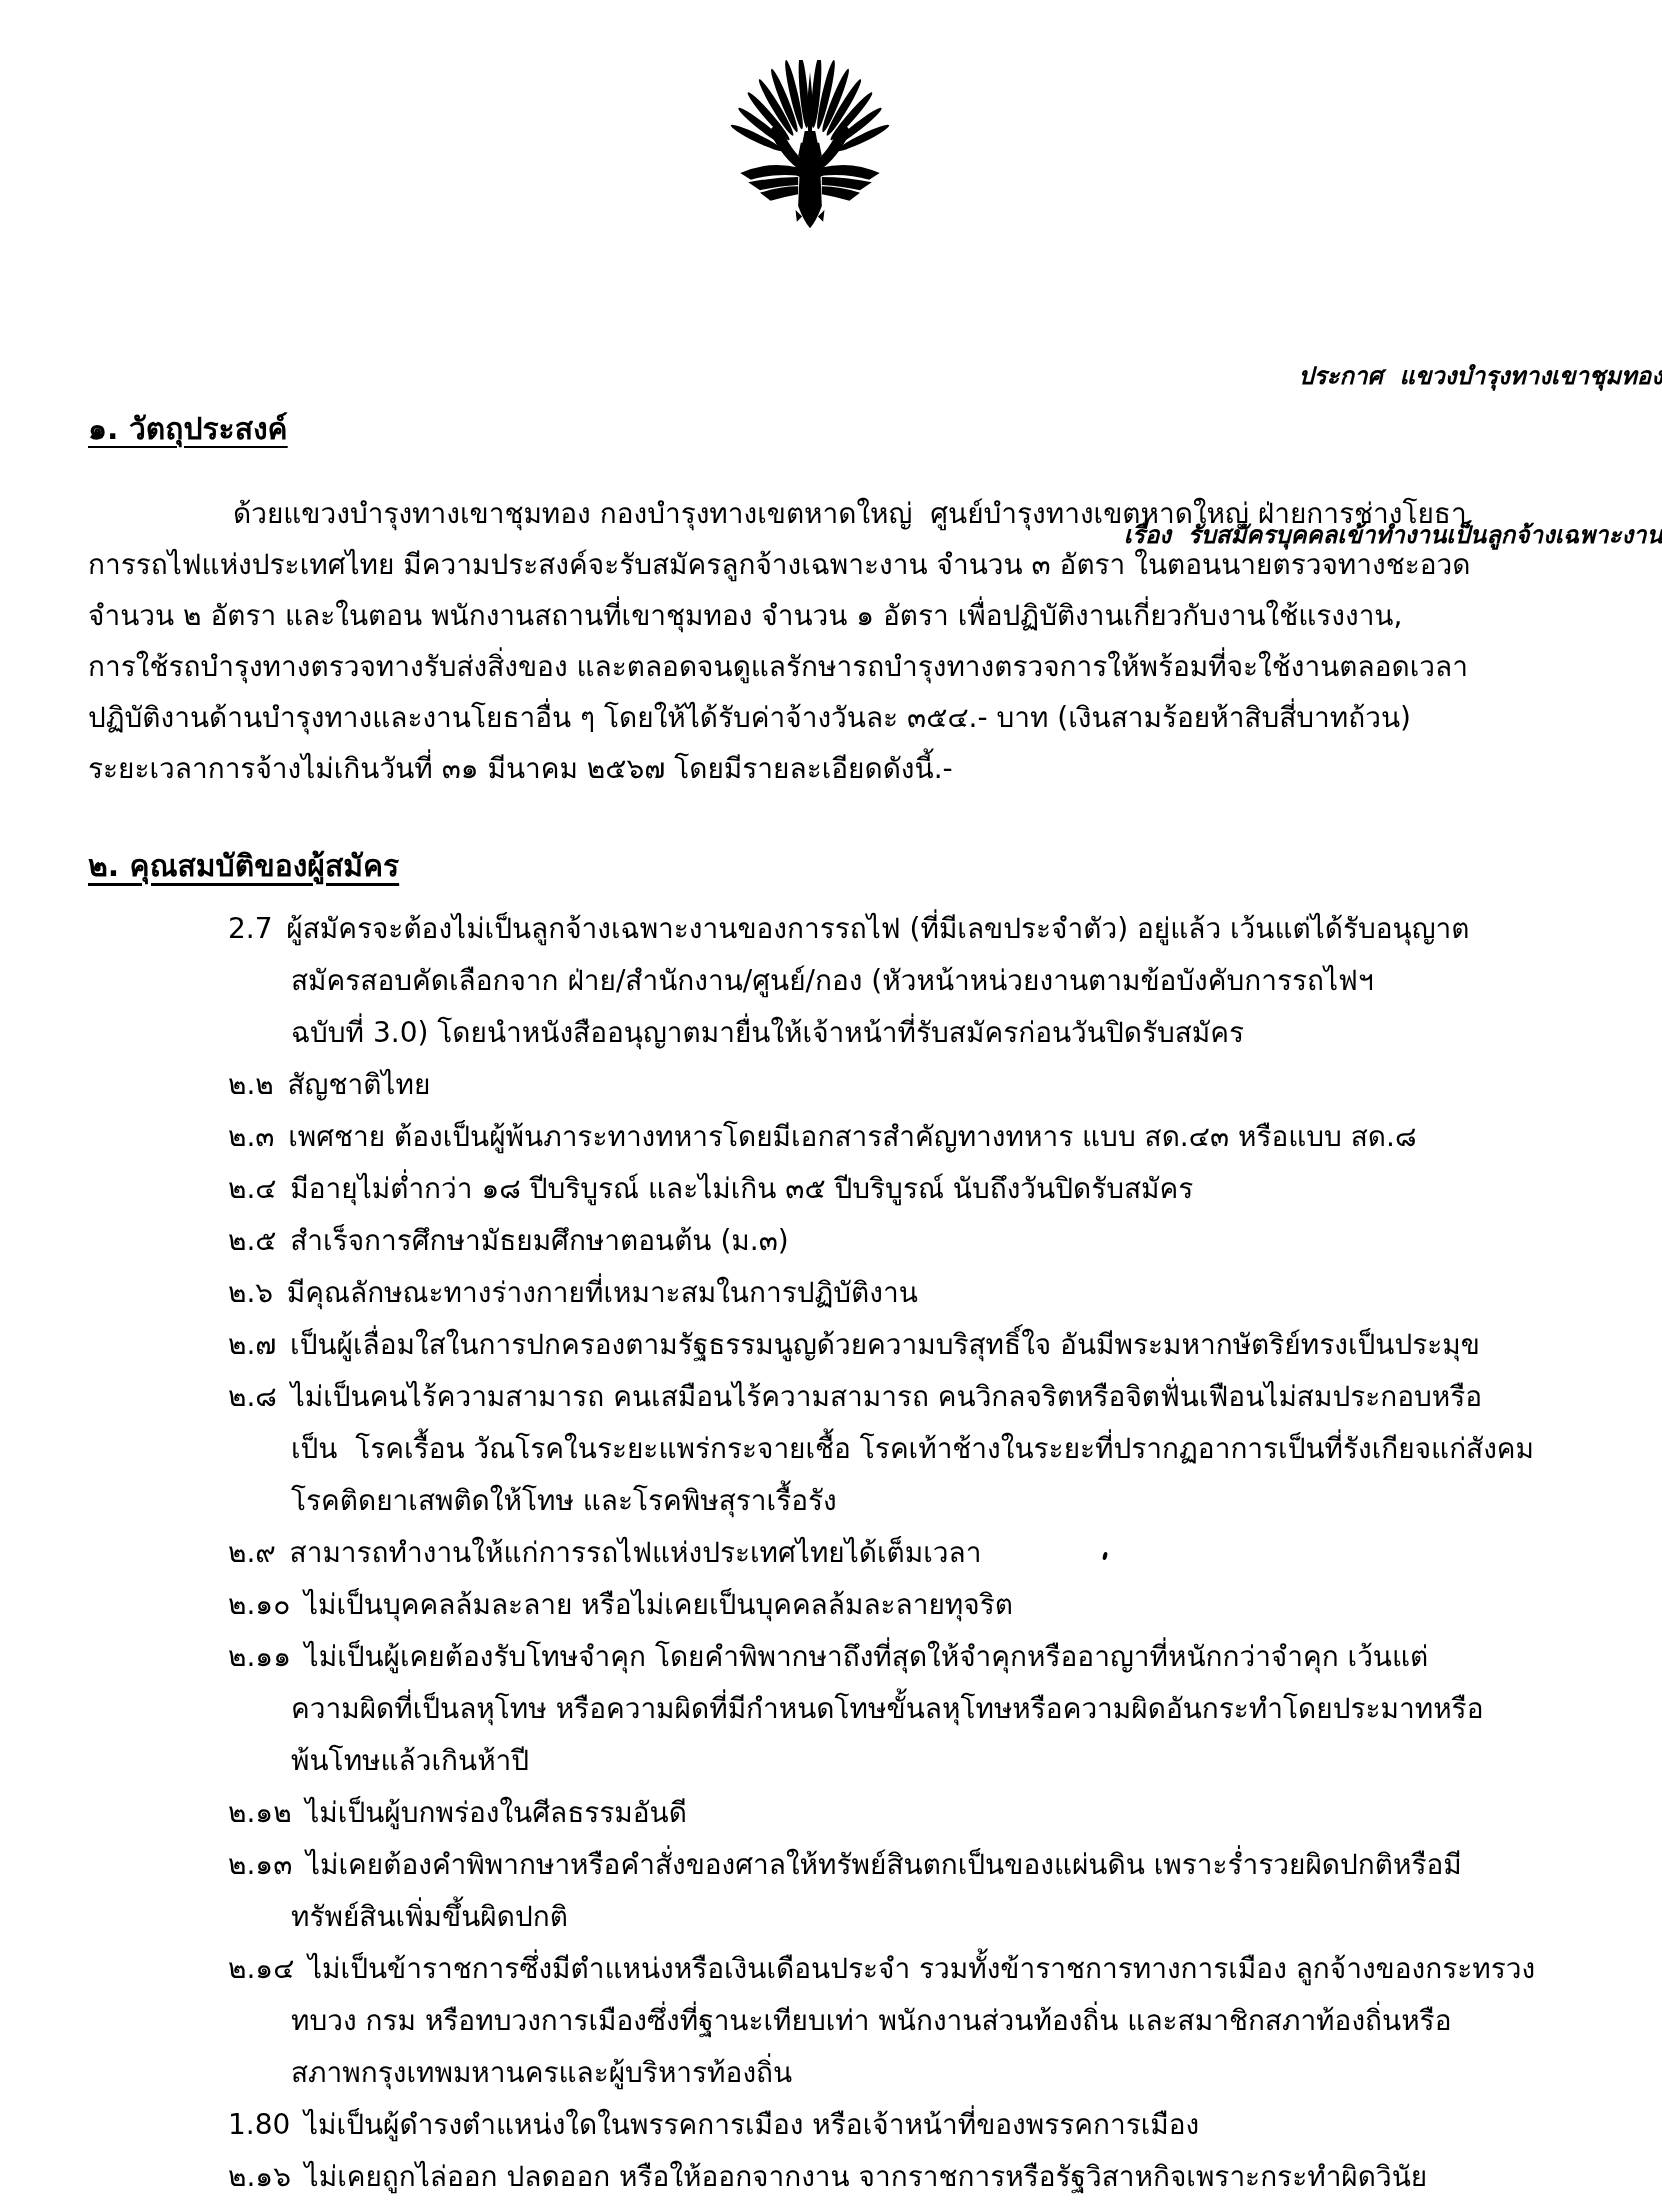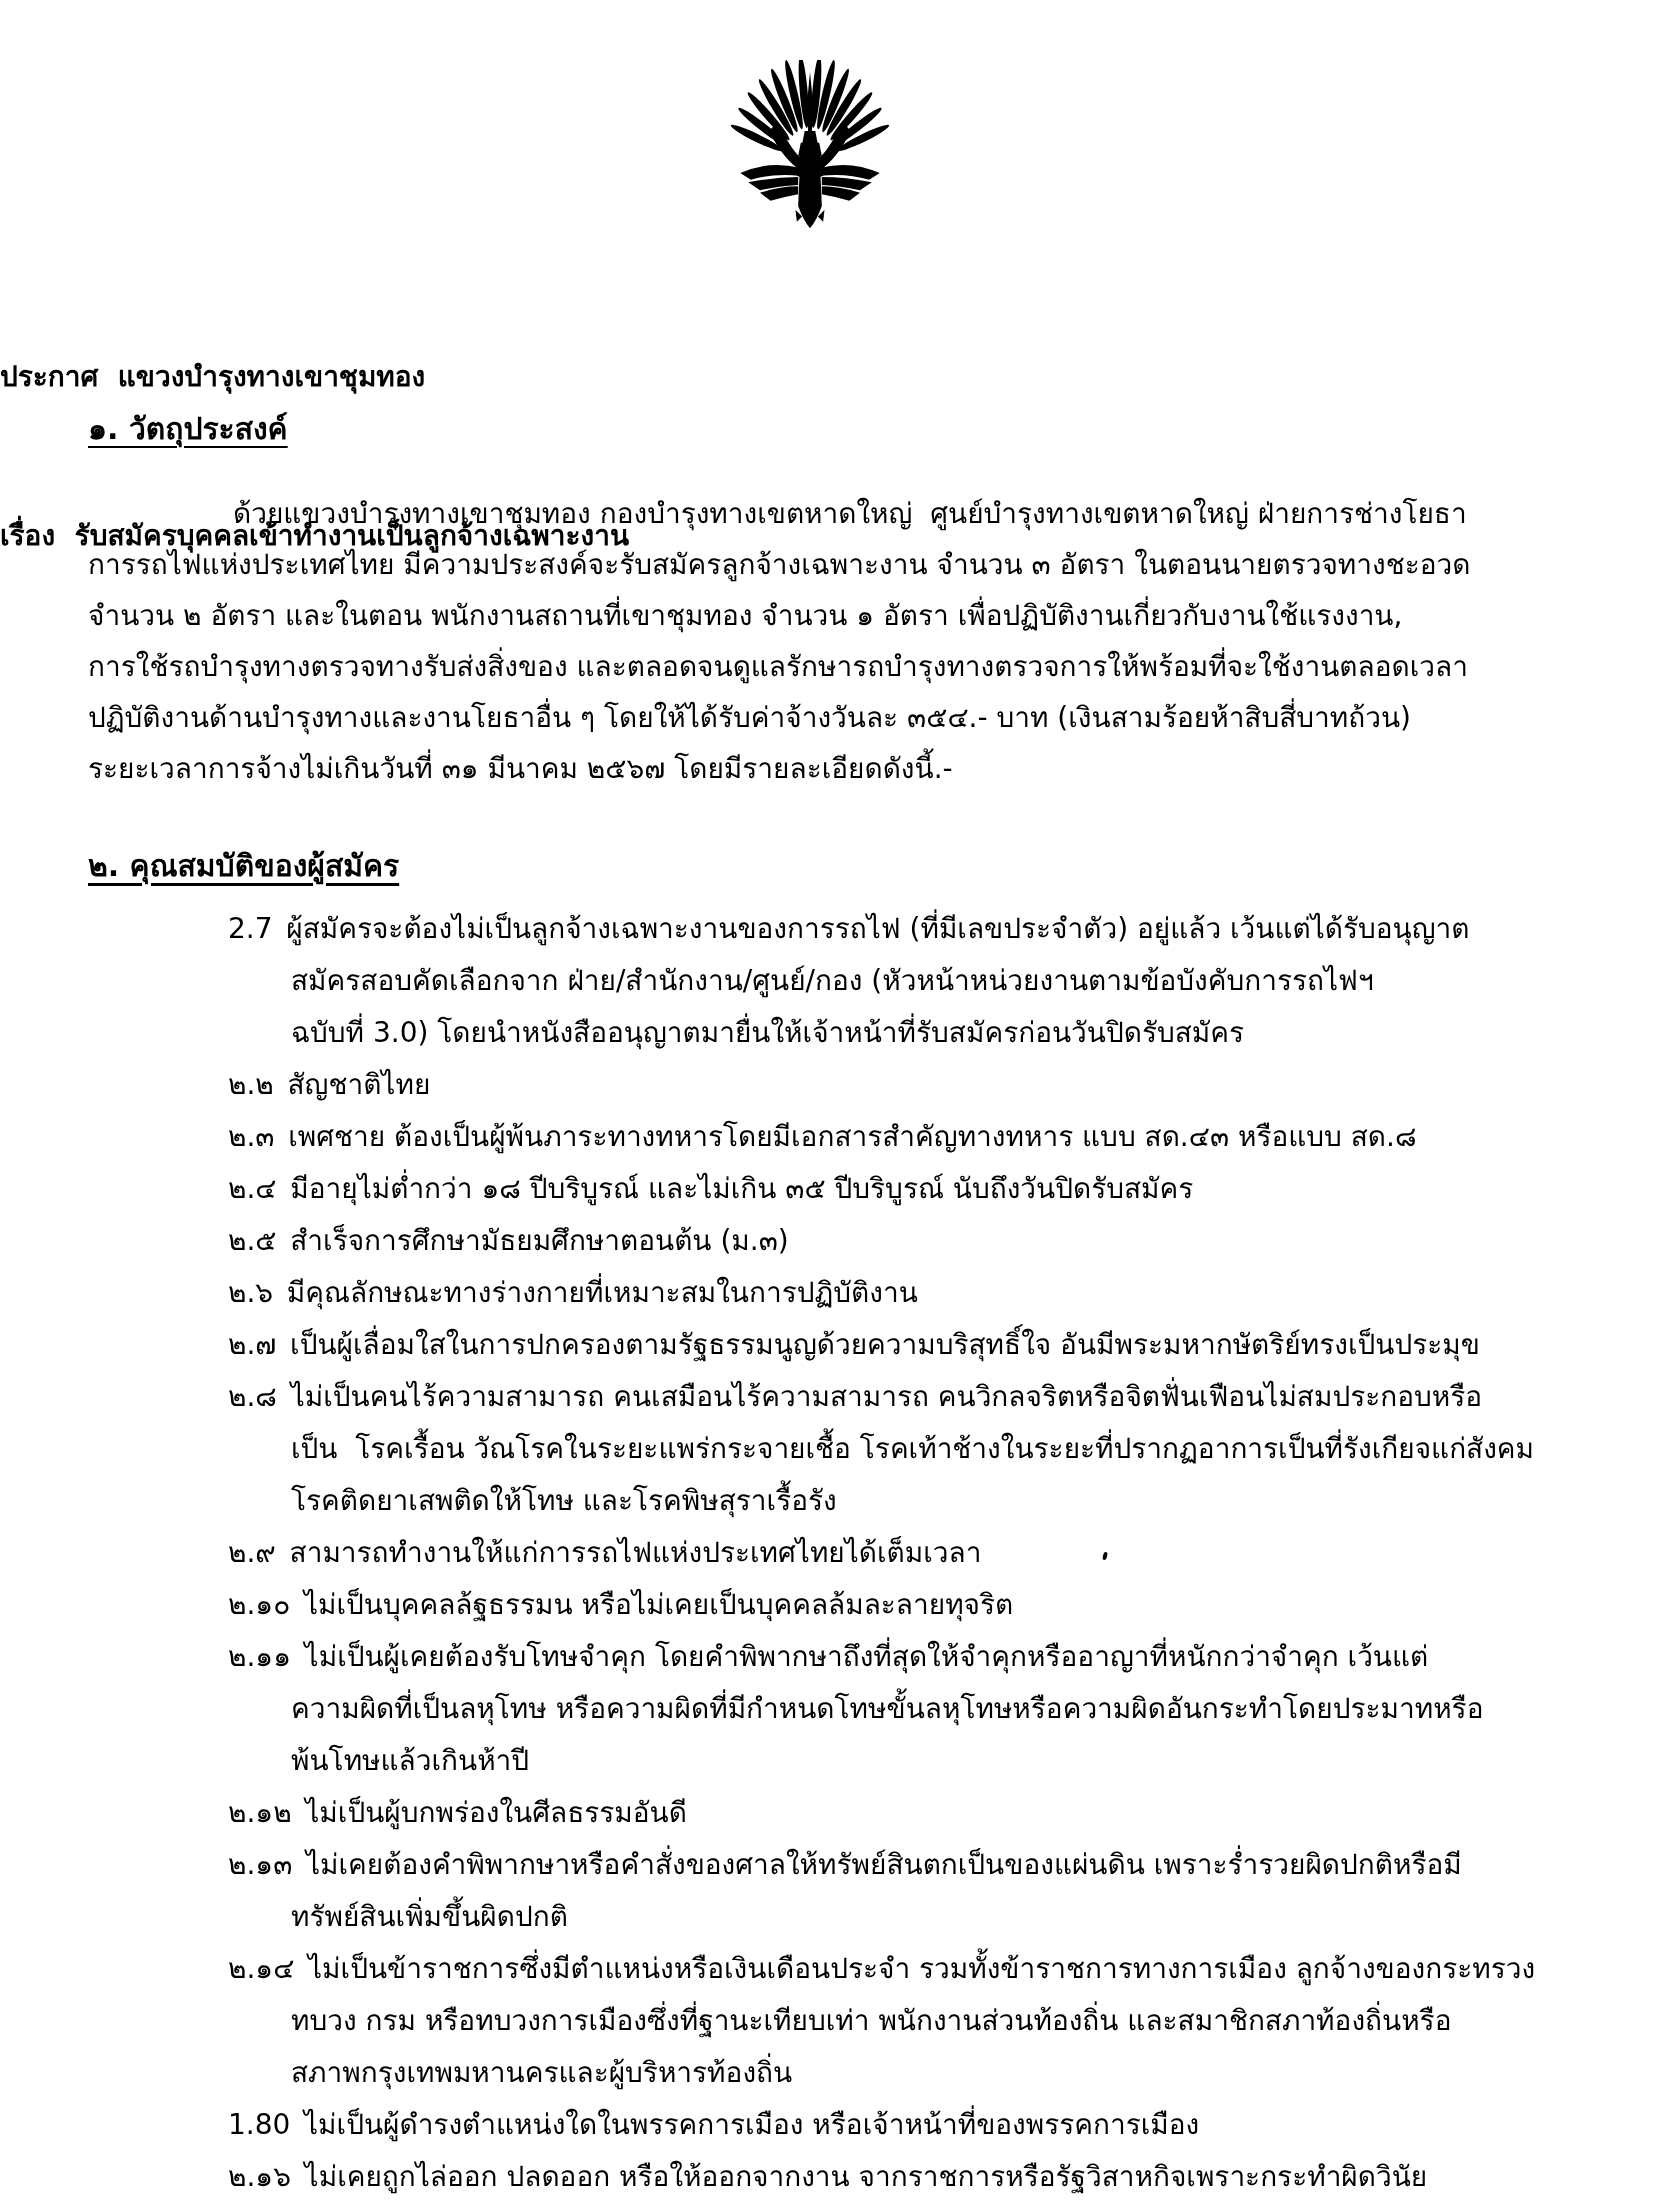--- a/index.html
+++ b/index.html
@@ -18,25 +18,26 @@
     left:730px;
     width:160px;
     height:171px;
   }
   .emblem svg{width:100%;height:100%;}
   .titles{
     position:absolute;
     top:244px;
     left:0;
     width:100%;
-    text-align:left;
-    font-size:28px;
+    text-align:right;
+    font-size:24px;
     font-weight:bold;
     line-height:53px;
     white-space:pre-wrap;
+    font-style:italic;
   }
   .content{
     position:absolute;
     top:405px;
     left:88px;
     width:1492px;
     font-size:28px;
   }
   .sec-heading{
     font-size:30px;
@@ -152,21 +153,21 @@
         </div>
         <div class="item">
           <div class="iline first"><span class="ino">๒.๘</span><span>ไม่เป็นคนไร้ความสามารถ คนเสมือนไร้ความสามารถ คนวิกลจริตหรือจิตฟั่นเฟือนไม่สมประกอบหรือ</span></div>
           <div class="iline">เป็น  โรคเรื้อน วัณโรคในระยะแพร่กระจายเชื้อ โรคเท้าช้างในระยะที่ปรากฏอาการเป็นที่รังเกียจแก่สังคม</div>
           <div class="iline">โรคติดยาเสพติดให้โทษ และโรคพิษสุราเรื้อรัง</div>
         </div>
         <div class="item">
           <div class="iline first"><span class="ino">๒.๙</span><span>สามารถทำงานให้แก่การรถไฟแห่งประเทศไทยได้เต็มเวลา</span></div>
         </div>
         <div class="item">
-          <div class="iline first"><span class="ino">๒.๑๐</span><span>ไม่เป็นบุคคลล้ฐธรรมน หรือไม่เคยเป็นบุคคลล้มละลายทุจริต</span></div>
+          <div class="iline first"><span class="ino">๒.๑๐</span><span>ไม่เป็นบุคคลล้มละลาย หรือไม่เคยเป็นบุคคลล้มละลายทุจริต</span></div>
         </div>
         <div class="item">
           <div class="iline first"><span class="ino">๒.๑๑</span><span>ไม่เป็นผู้เคยต้องรับโทษจำคุก โดยคำพิพากษาถึงที่สุดให้จำคุกหรืออาญาที่หนักกว่าจำคุก เว้นแต่</span></div>
           <div class="iline">ความผิดที่เป็นลหุโทษ หรือความผิดที่มีกำหนดโทษขั้นลหุโทษหรือความผิดอันกระทำโดยประมาทหรือ</div>
           <div class="iline">พ้นโทษแล้วเกินห้าปี</div>
         </div>
         <div class="item">
           <div class="iline first"><span class="ino">๒.๑๒</span><span>ไม่เป็นผู้บกพร่องในศีลธรรมอันดี</span></div>
         </div>
         <div class="item">

